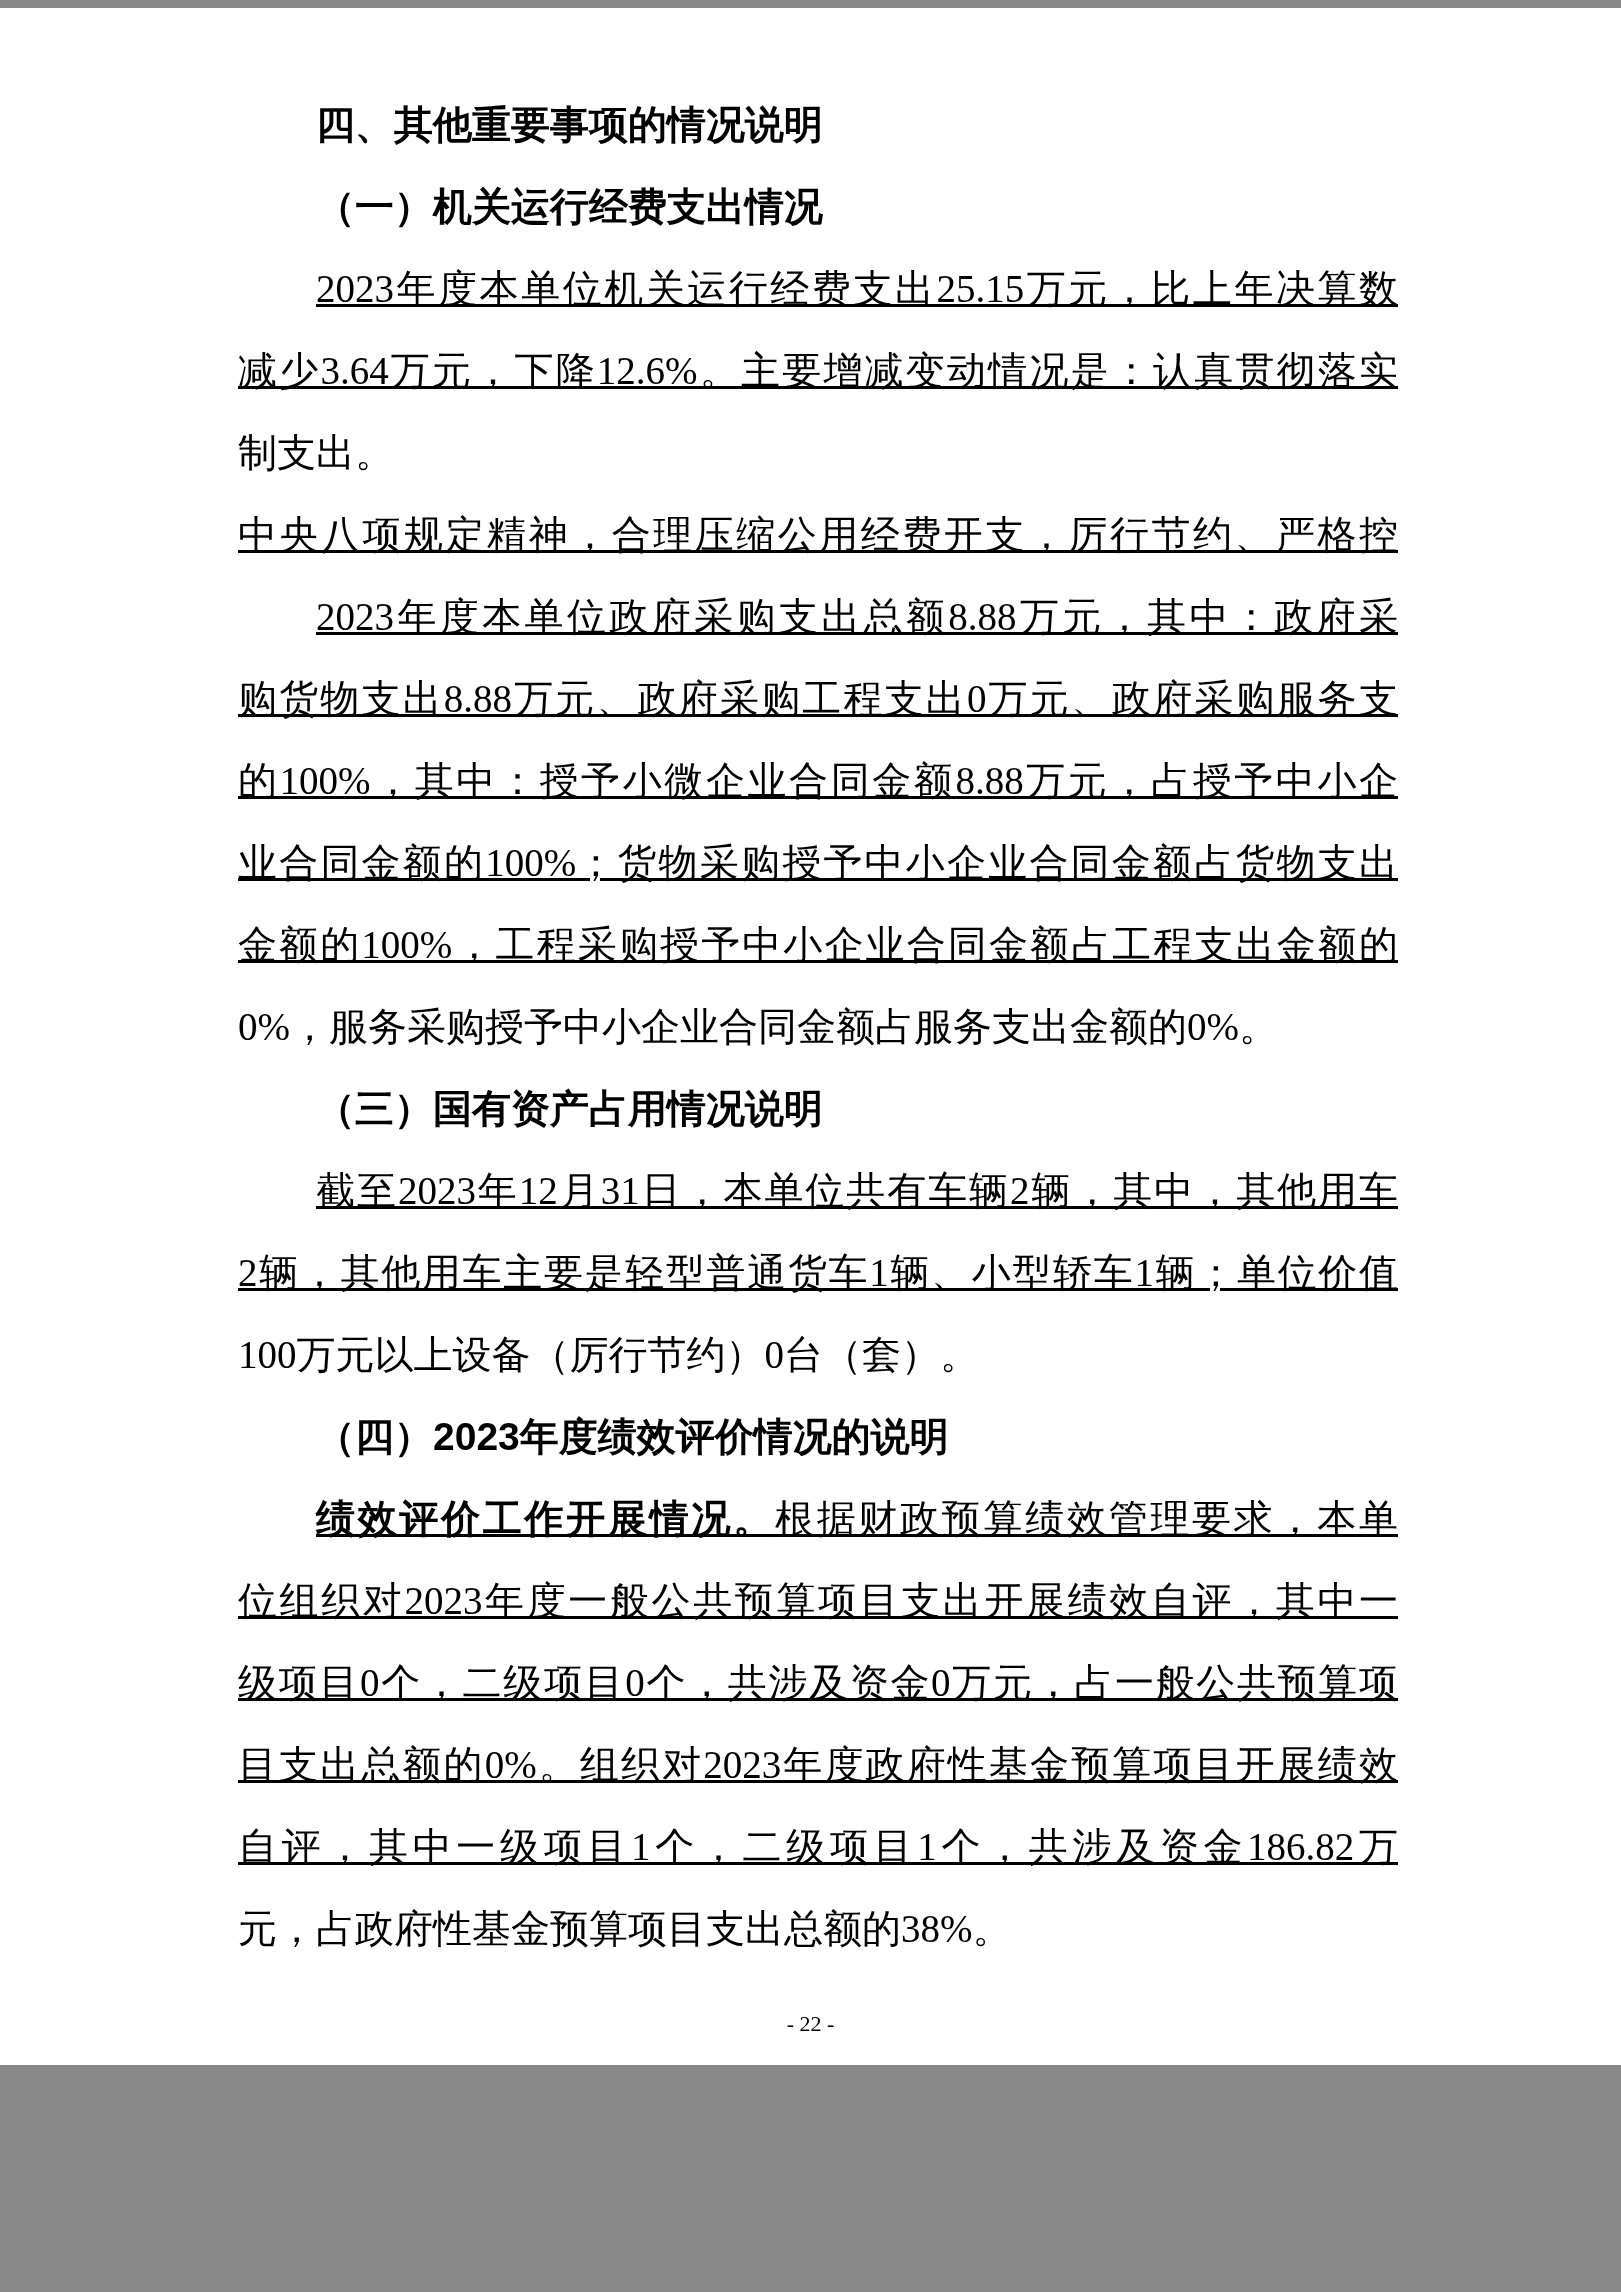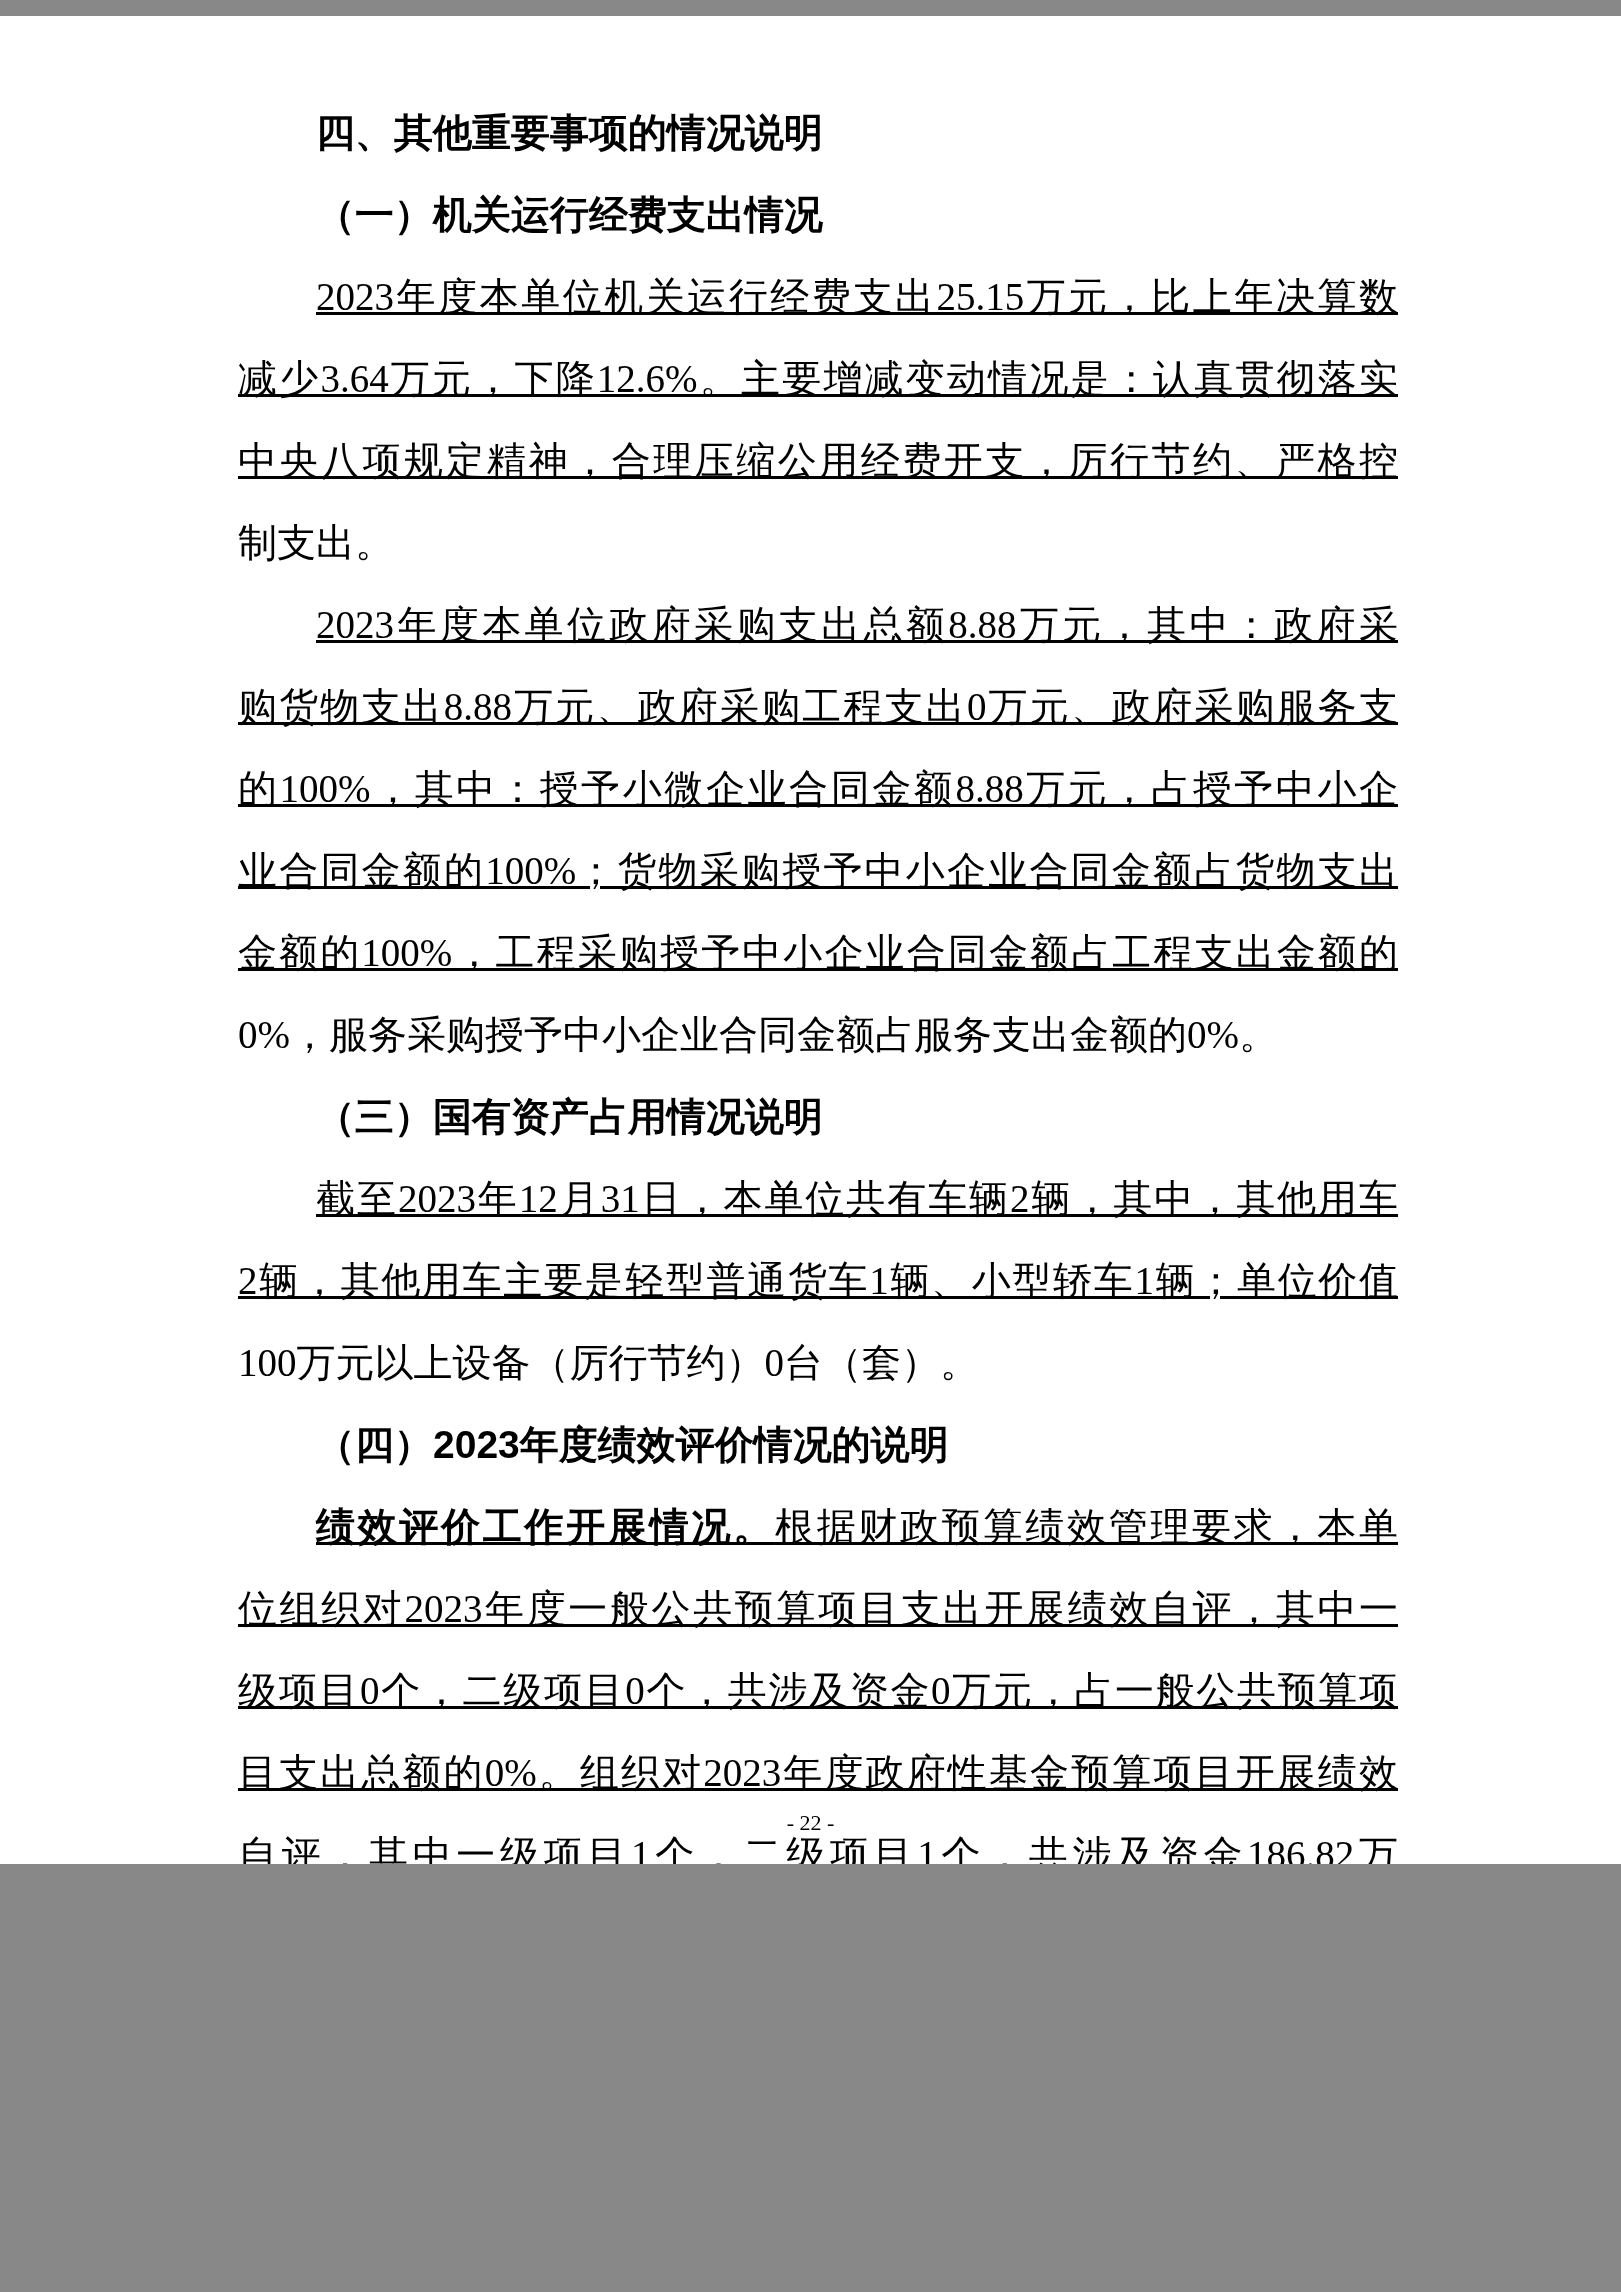--- a/index.html
+++ b/index.html
@@ -1,22 +1,22 @@
 <!DOCTYPE html>
 <html><head>
 <meta charset="utf-8">
 <style>
   * { margin: 0; padding: 0; box-sizing: border-box; }
   html, body { background: #888; }
   .page {
     position: relative;
     width: 1621px;
-    height: 1848px;
+    height: 2057px;
     background: #ffffff;
-    margin: 16px auto;
+    margin: 8px auto;
     overflow: hidden;
     color: #000000;
     font-family: "Liberation Serif", serif;
   }
   .doc {
     position: absolute;
     top: 76px;
     left: 238px;
     width: 1160px;
   }
@@ -60,22 +60,22 @@
 <body>
 
 <div class="page">
   <div class="doc">
 
     <div class="line h indent">四、其他重要事项的情况说明</div>
 
     <div class="line h indent">（一）机关运行经费支出情况</div>
     <div class="line j indent">2023年度本单位机关运行经费支出25.15万元，比上年决算数</div>
     <div class="line j">减少3.64万元，下降12.6%。主要增减变动情况是：认真贯彻落实</div>
+    <div class="line e">制支出。</div>
     <div class="line j">中央八项规定精神，合理压缩公用经费开支，厉行节约、严格控</div>
-    <div class="line e">制支出。</div>
 
     <div class="line j indent">2023年度本单位政府采购支出总额8.88万元，其中：政府采</div>
     <div class="line j">购货物支出8.88万元、政府采购工程支出0万元、政府采购服务支</div>
     <div class="line j">的100%，其中：授予小微企业合同金额8.88万元，占授予中小企</div>
     <div class="line j">业合同金额的100%；货物采购授予中小企业合同金额占货物支出</div>
     <div class="line j">金额的100%，工程采购授予中小企业合同金额占工程支出金额的</div>
     <div class="line e">0%，服务采购授予中小企业合同金额占服务支出金额的0%。</div>
 
     <div class="line h indent">（三）国有资产占用情况说明</div>
     <div class="line j indent">截至2023年12月31日，本单位共有车辆2辆，其中，其他用车</div>

